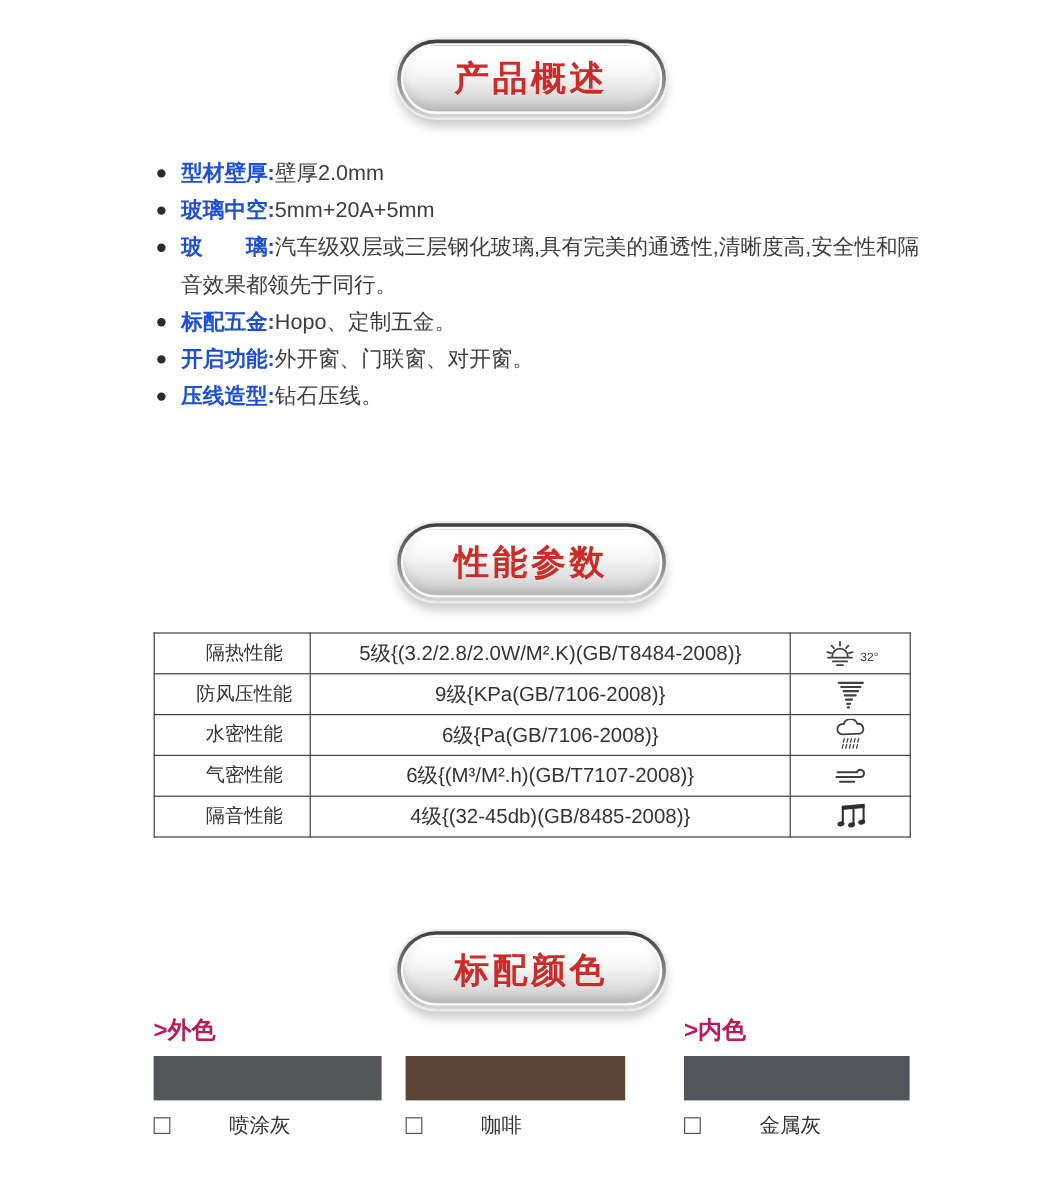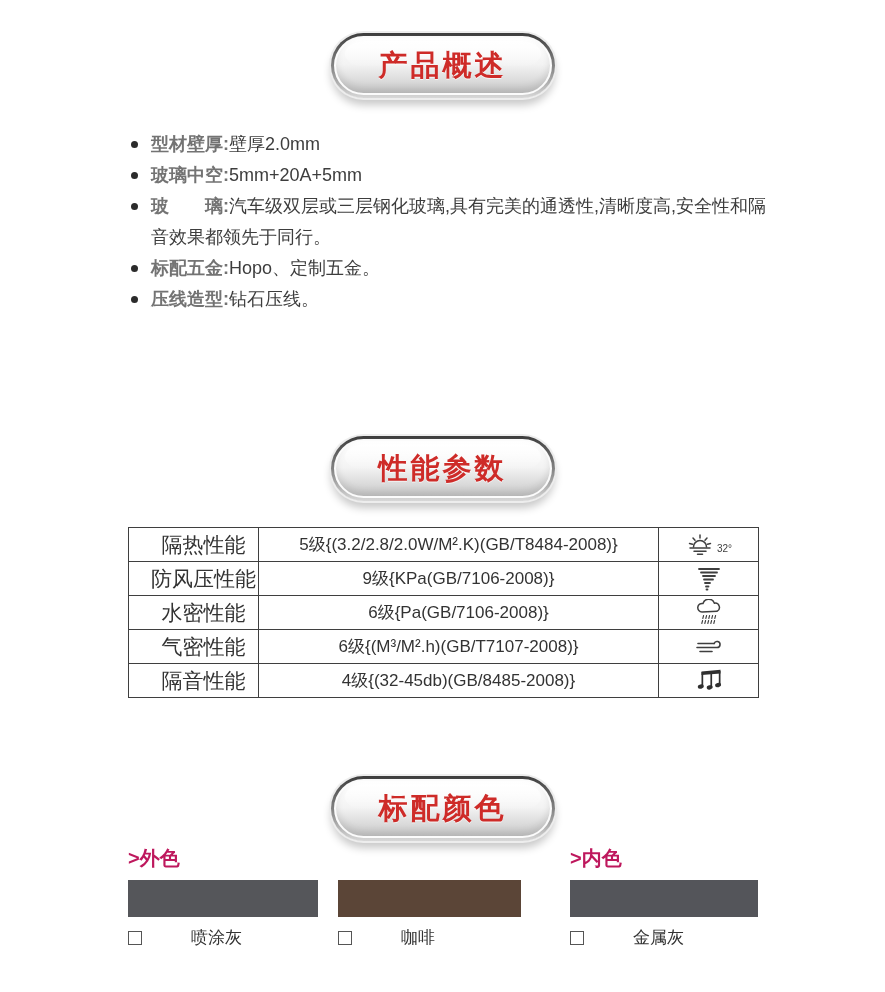--- a/index.html
+++ b/index.html
@@ -42,32 +42,32 @@
   
   .bullets {
     position:absolute; top:129px; left:128px; width:640px;
     list-style:none; font-size:18px; line-height:31px; color:#3d3d3d;
   }
   .bullets li { position:relative; padding-left:23px; }
   .bullets li .dot {
     position:absolute; left:3px; top:12px; width:7px; height:7px;
     border-radius:50%; background:#2b2b2b;
   }
-  .bullets .b { font-weight:bold; color:#737373; }
+  .bullets .b { font-weight:bold; color:#1d4ed8; }
 
   
   .perf-table {
     position:absolute; top:527px; left:128px;
     border-collapse:collapse; width:630px; table-layout:fixed;
   }
   .perf-table td {
     border:1.6px solid #3f3f3f; height:34px; text-align:center;
     font-size:17px; color:#333333; padding:0 2px;
   }
-  .perf-table .c1 { width:130px; font-size:21px;padding-left:22px; }
+  .perf-table .c1 { width:130px; font-size:16px;padding-left:22px; }
   .perf-table .c2 { width:400px;margin-top:48px; }
   .perf-table .c3 { width:100px; }
   .icon-wrap { display:flex; align-items:flex-end; justify-content:center; }
   .deg { font-size:10px; color:#3f3f3f; margin-left:2px; align-self:flex-end; padding-bottom:2px; }
 
   
   .colors { position:absolute; top:845px; left:128px; width:632px; height:120px; }
   .color-group { position:absolute; top:0; }
   .cg1 { left:0;    width:190px; }
   .cg2 { left:210px; width:183px; }
@@ -103,20 +103,24 @@
       <span class="dot"></span>
       <span class="b">玻璃中空:</span><span>5mm+20A+5mm</span>
     </li>
     <li>
       <span class="dot"></span>
       <span class="b">玻　　璃:</span><span>汽车级双层或三层钢化玻璃,具有完美的通透性,清晰度高,安全性和隔音效果都领先于同行。</span>
     </li>
     <li>
       <span class="dot"></span>
       <span class="b">标配五金:</span><span>Hopo、定制五金。</span>
+    </li>
+    <li>
+      <span class="dot"></span>
+      <span class="b">开启功能:</span><span>外开窗、门联窗、对开窗。</span>
     </li>
     <li>
       <span class="dot"></span>
       <span class="b">压线造型:</span><span>钻石压线。</span>
     </li>
   </ul>
 
   <div class="badge" id="badge-performance">
     <div class="badge-face">
       <span class="badge-label">性能参数</span>

